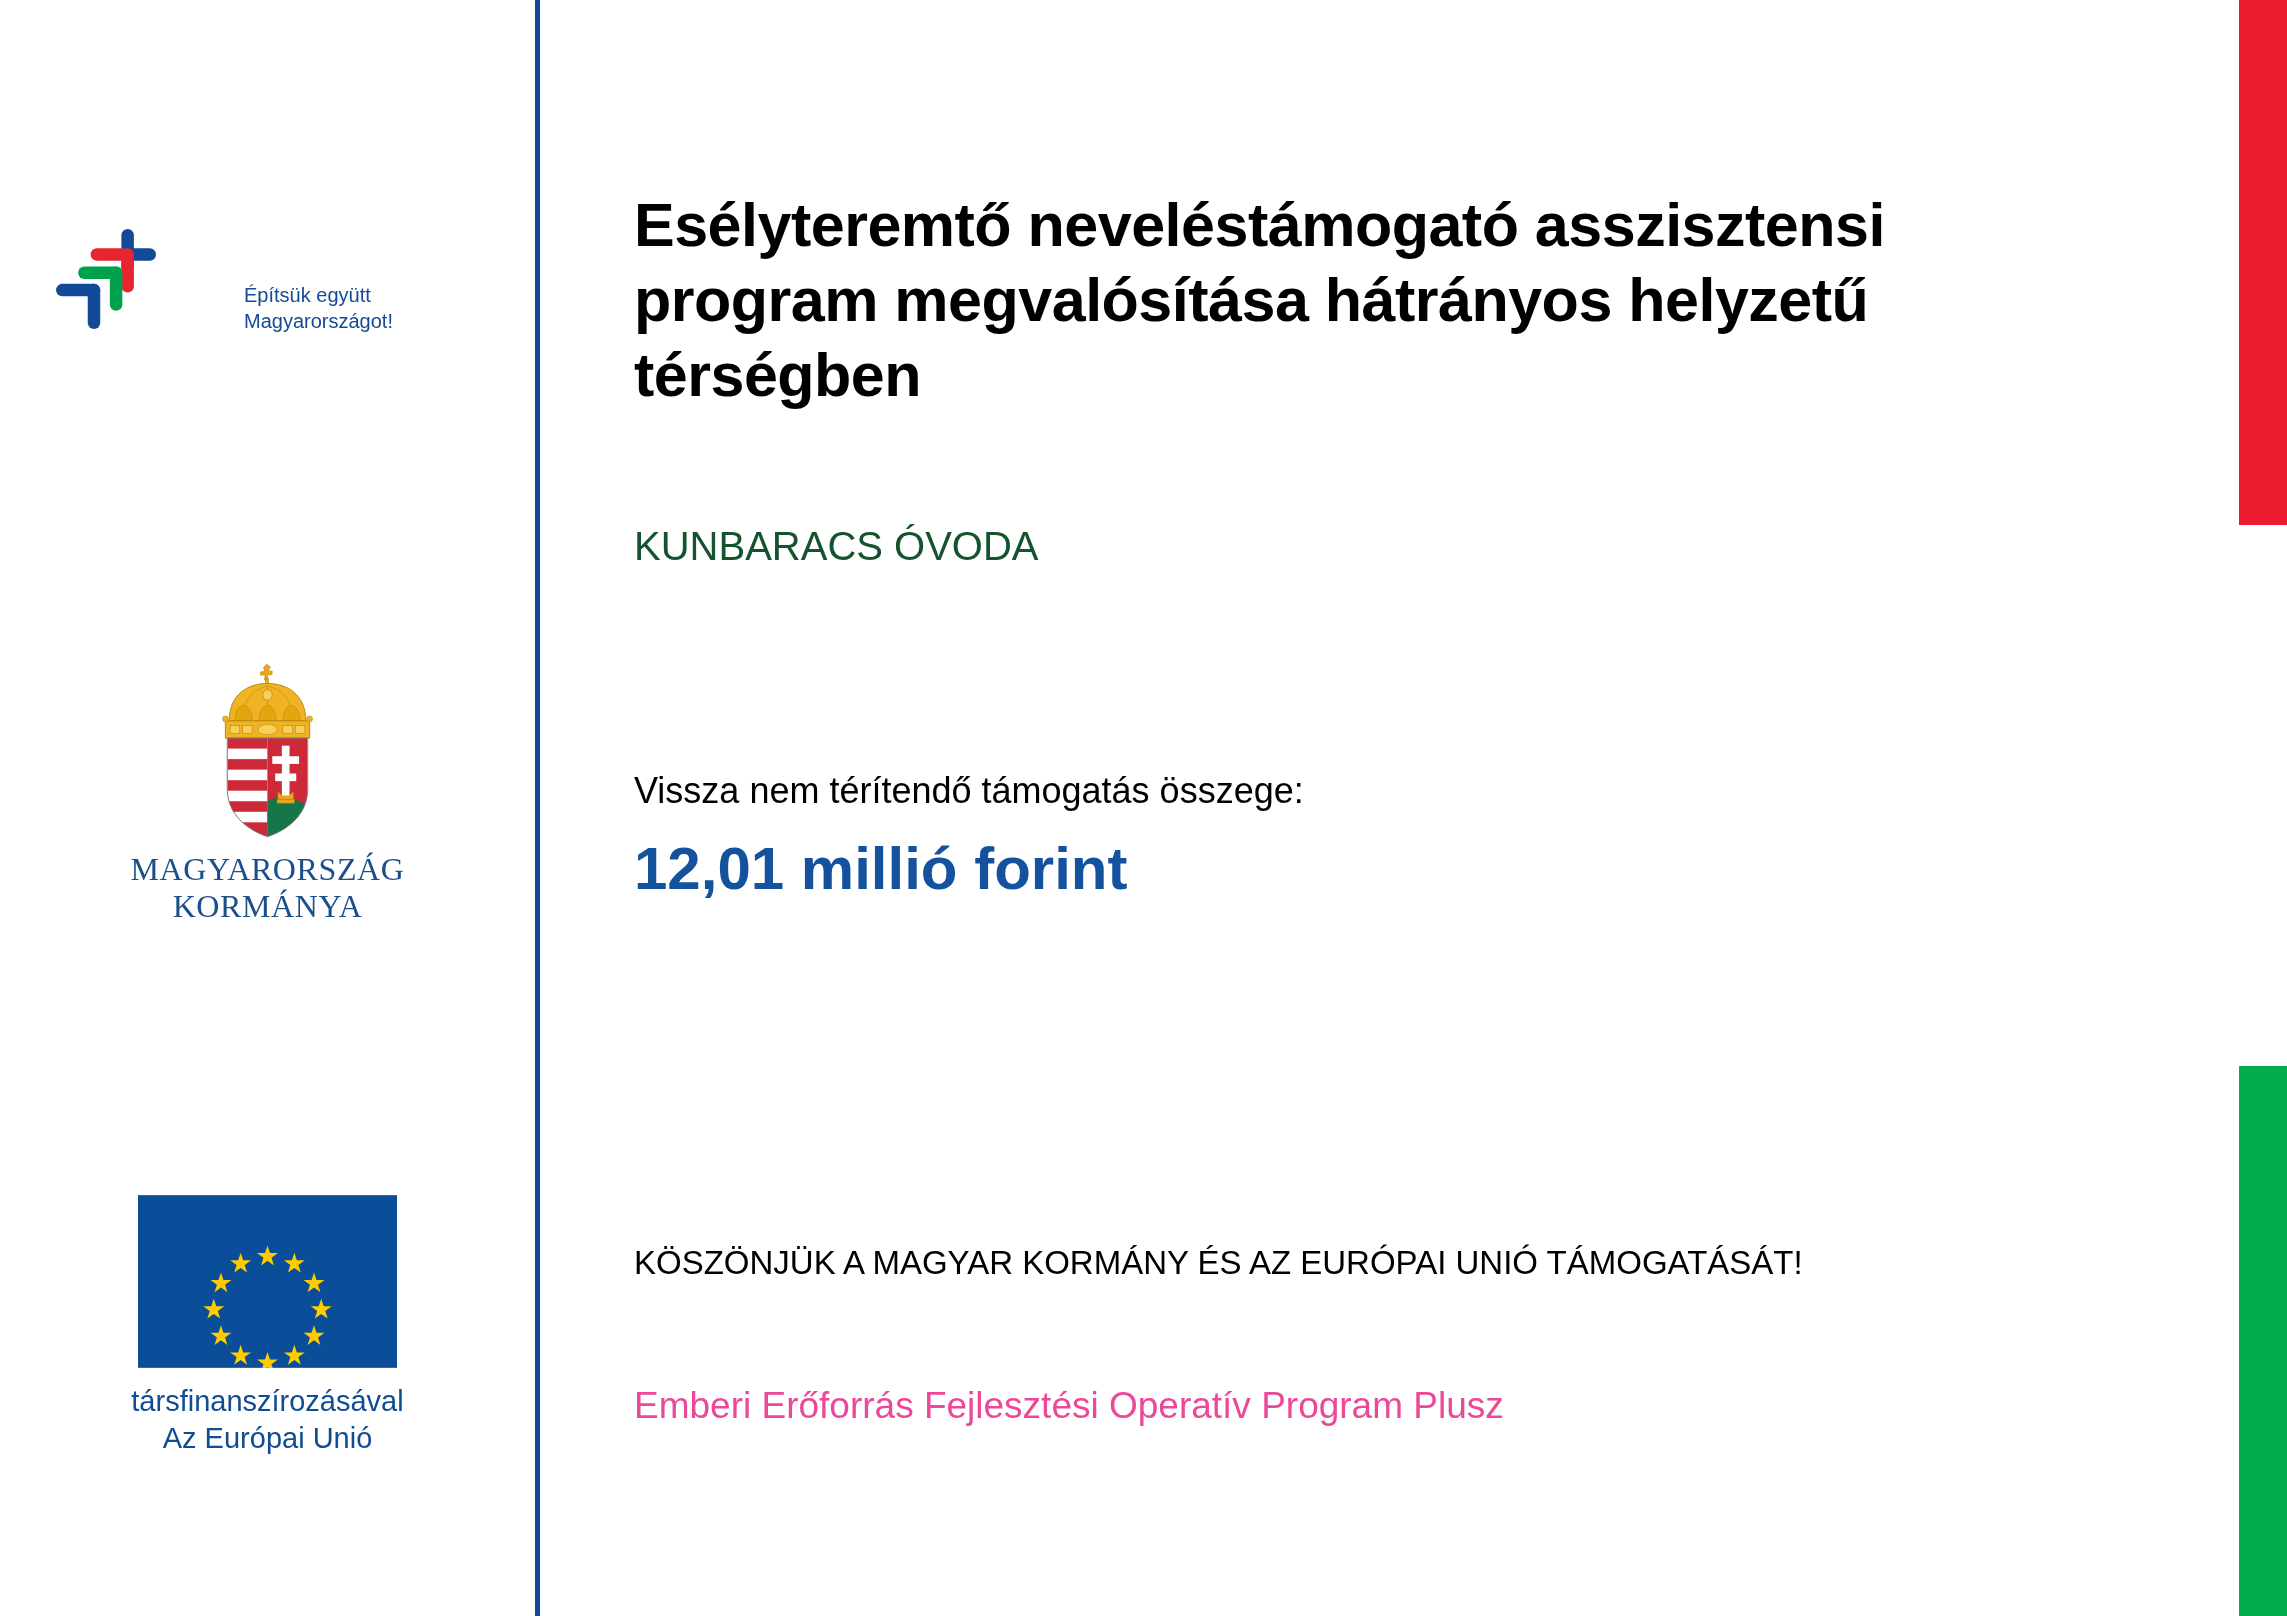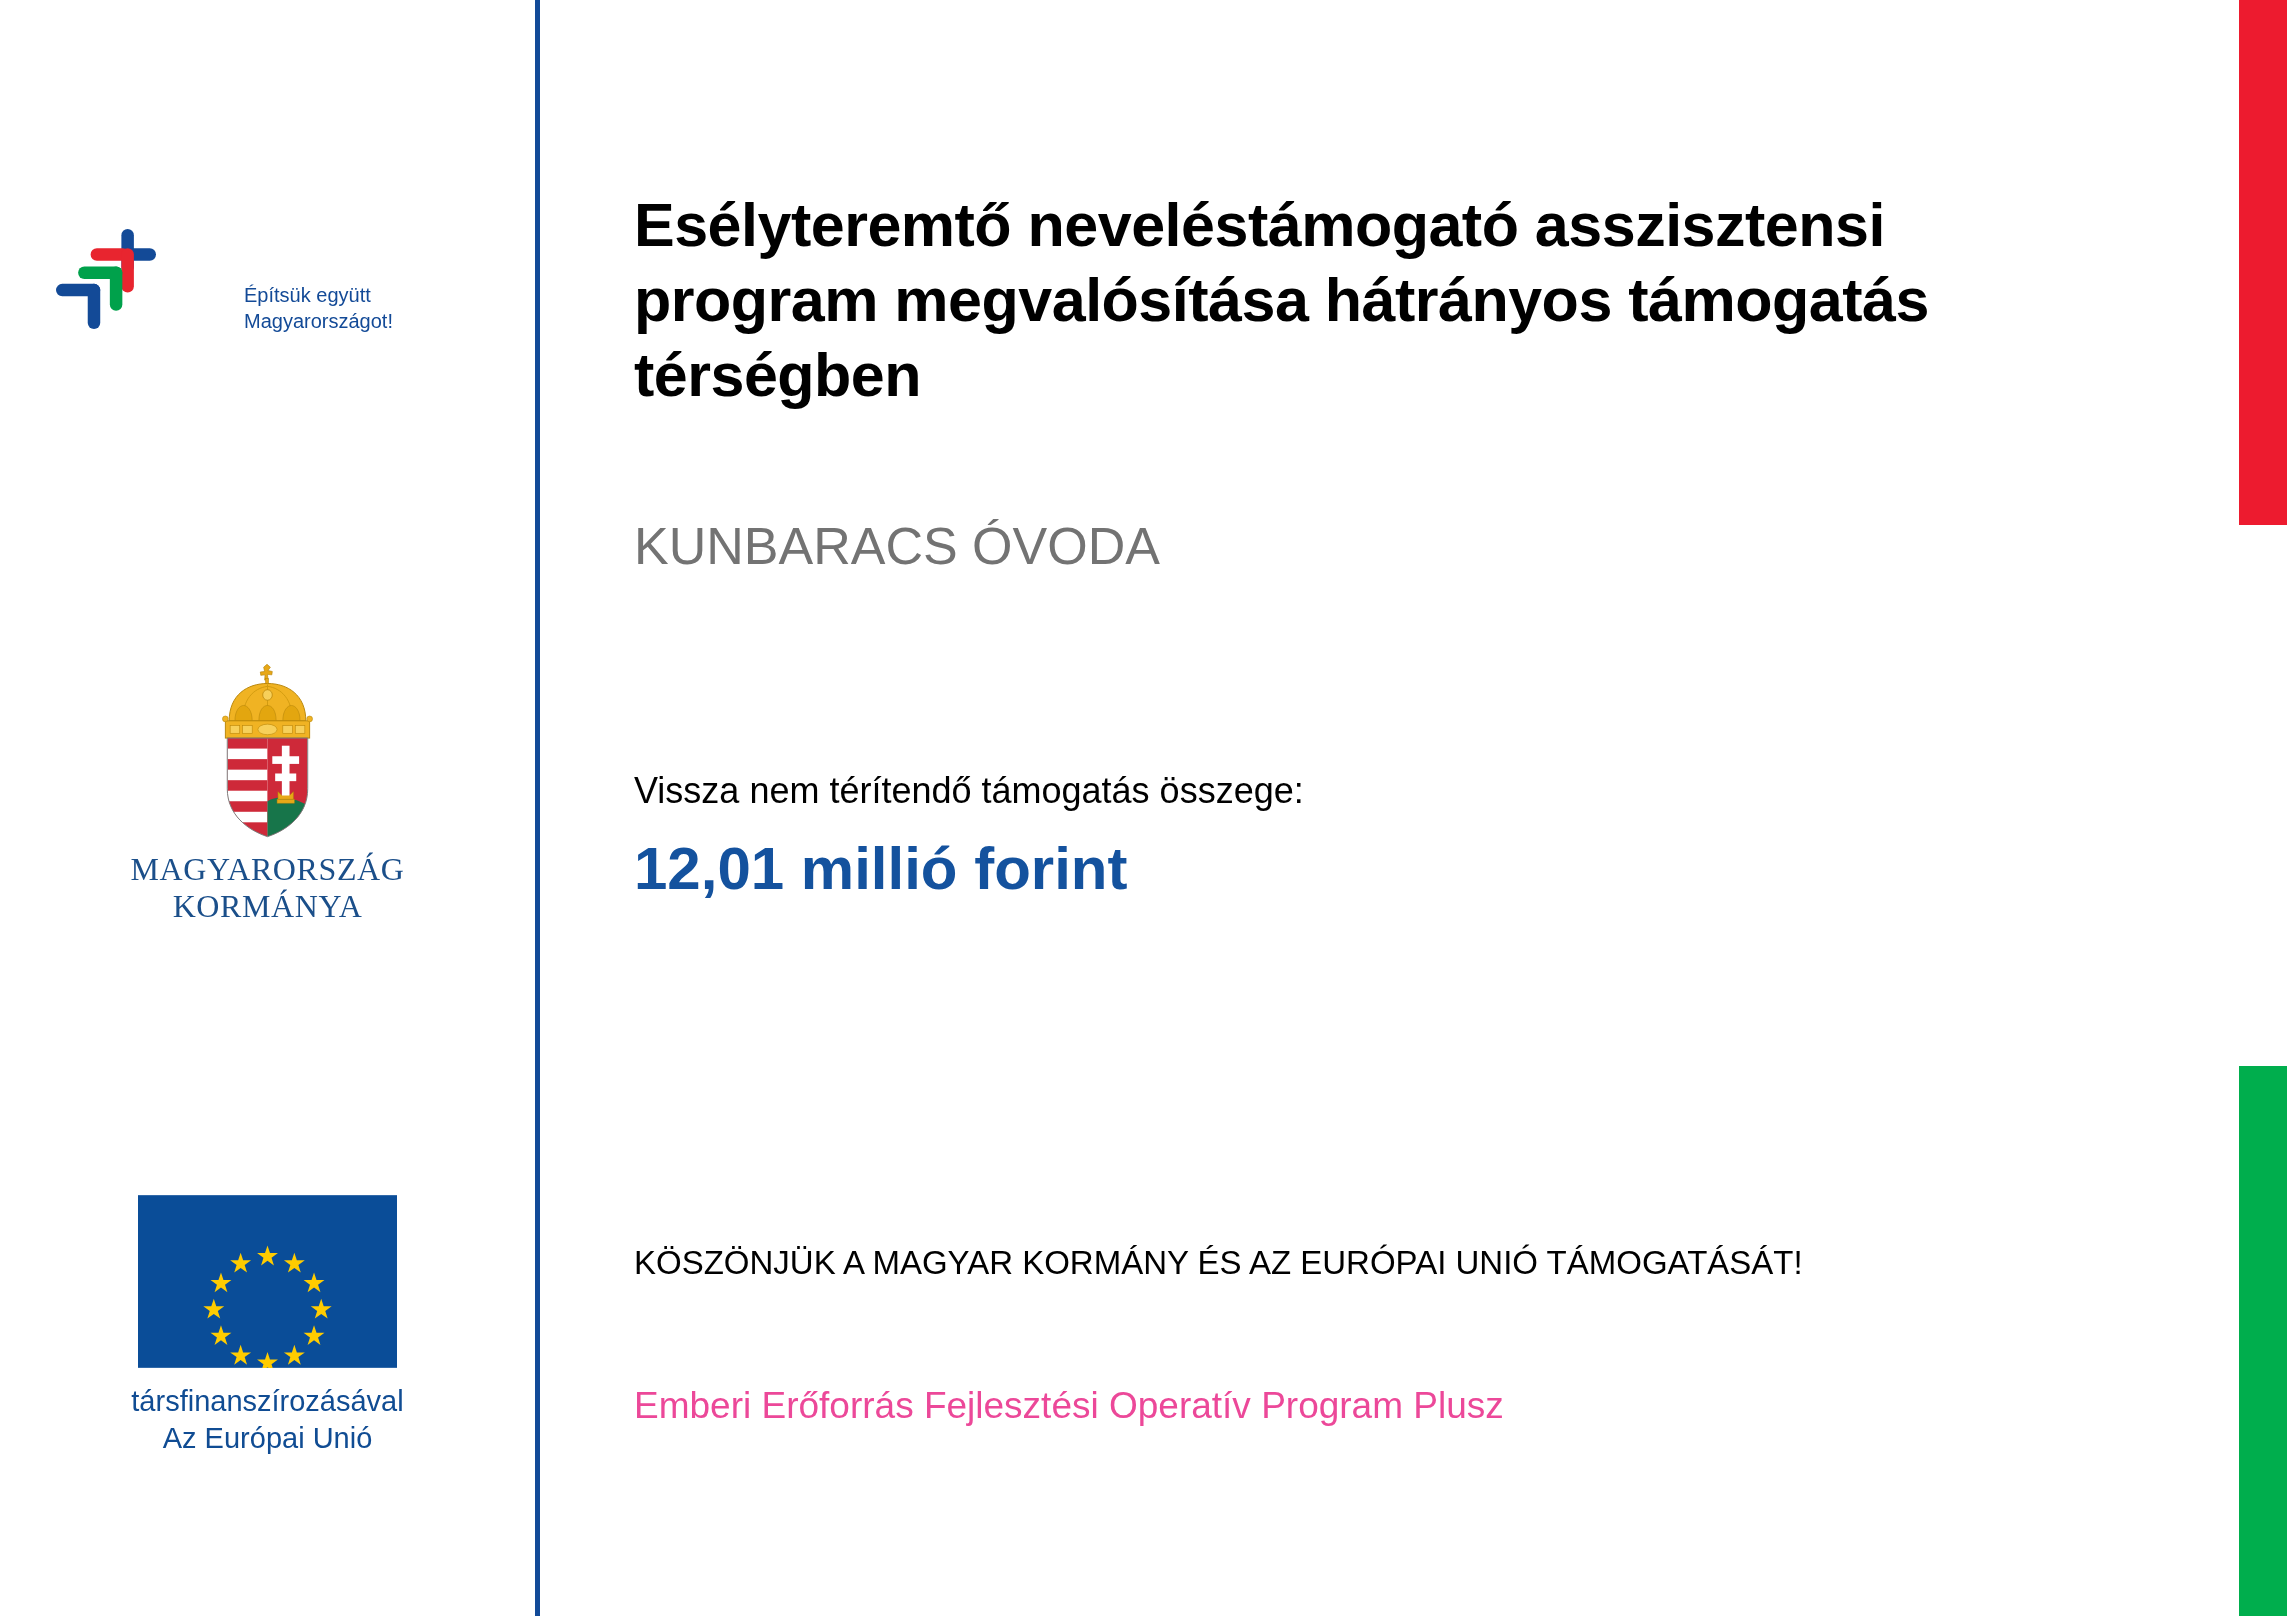--- a/index.html
+++ b/index.html
@@ -147,22 +147,22 @@
     color: #000000;
     font-weight: bold;
     font-size: 61px;
     line-height: 75px;
     letter-spacing: -0.5px;
   }
   #institution-name {
     position: absolute;
     top: 522px;
     left: 0;
-    color: #737373;
-    font-size: 52px;
+    color: #14532d;
+    font-size: 40px;
     line-height: 48px;
   }
   #grant-label {
     position: absolute;
     top: 769px;
     left: 0;
     color: #000000;
     font-size: 36px;
     line-height: 44px;
   }
@@ -306,21 +306,21 @@
       </svg>
       <div id="eu-caption">
         <div>társfinanszírozásával</div>
         <div>Az Európai Unió</div>
       </div>
     </div>
 
   </div>
 
   <div id="content">
-    <div id="project-title">Esélyteremtő neveléstámogató asszisztensi program megvalósítása hátrányos támogatás térségben</div>
+    <div id="project-title">Esélyteremtő neveléstámogató asszisztensi program megvalósítása hátrányos helyzetű térségben</div>
     <div id="institution-name">KUNBARACS ÓVODA</div>
     <div id="grant-label">Vissza nem térítendő támogatás összege:</div>
     <div id="grant-amount">12,01 millió forint</div>
     <div id="thanks-line">KÖSZÖNJÜK A MAGYAR KORMÁNY ÉS AZ EURÓPAI UNIÓ TÁMOGATÁSÁT!</div>
     <div id="programme-line">Emberi Erőforrás Fejlesztési Operatív Program Plusz</div>
   </div>
 
 </div>
 
 

